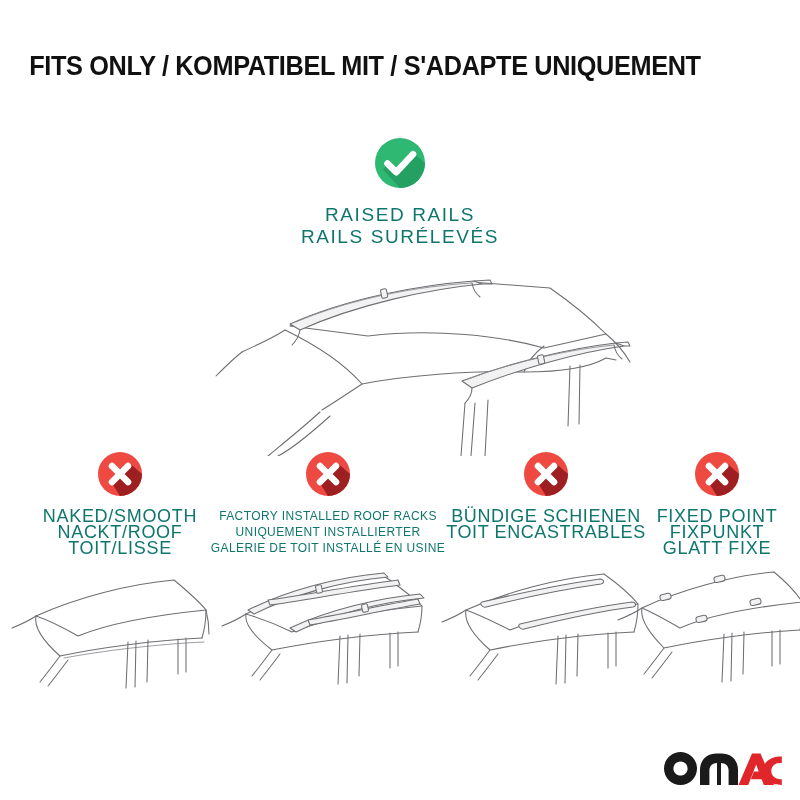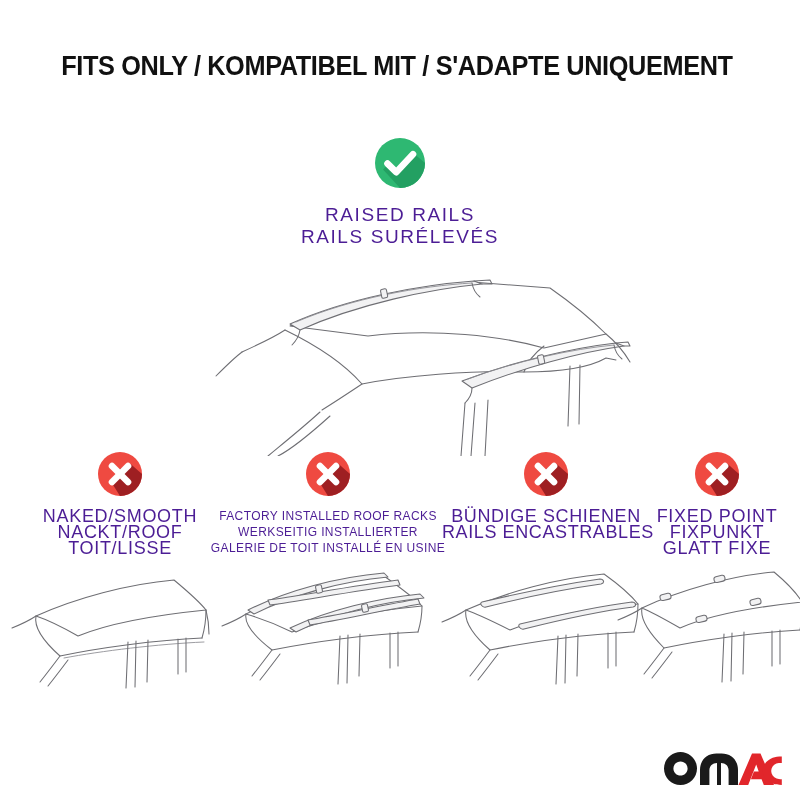--- a/index.html
+++ b/index.html
@@ -16,21 +16,20 @@
     -webkit-font-smoothing: antialiased;
   }
 
   
   .title-bar {
     position: absolute;
     top: 52px;
     left: 0;
     width: 726px;
     text-align: left;
-    margin-left: 32px;
   }
   .title-text {
     display: inline-block;
     font-family: "Liberation Sans", sans-serif;
     font-weight: bold;
     font-size: 27.5px;
     line-height: 1;
     letter-spacing: -0.4px;
     color: #111111;
     transform: scaleX(0.92);
@@ -52,21 +51,21 @@
     position: relative;
   }
   .badge svg { display: block; }
 
   .fit-labels {
     margin-top: 16px;
     text-align: center;
   }
   .lbl {
     display: block;
-    color: #4c1d95;
+    color: #0f766e;
     font-family: "Liberation Sans", sans-serif;
     font-weight: normal;
     white-space: nowrap;
   }
   .fit-labels .lbl {
     font-size: 19px;
     line-height: 22px;
     letter-spacing: 1.6px;
   }
 
@@ -217,37 +216,37 @@
       <svg width="44" height="44" viewBox="0 0 44 44" aria-hidden="true">
         <circle cx="22" cy="22" r="22" fill="#ef4a41"></circle>
         <path d="M22 44 A22 22 0 0 0 44 22 L31.5 11 L22 17 L12 28 Z" fill="#9e1f22"></path>
         <g stroke="#ffffff" stroke-width="6.6" stroke-linecap="round">
           <line x1="14" y1="14" x2="30" y2="30"></line>
           <line x1="30" y1="14" x2="14" y2="30"></line>
         </g>
       </svg>
     </span>
     <span class="lbl">FACTORY INSTALLED ROOF RACKS</span>
-    <span class="lbl">WERKSEITIG INSTALLIERTER</span>
+    <span class="lbl">UNIQUEMENT INSTALLIERTER</span>
     <span class="lbl">GALERIE DE TOIT INSTALLÉ EN USINE</span>
   </div>
 
   <div class="no-col col-2">
     <span class="badge" style="width:44px;height:44px;">
       <svg width="44" height="44" viewBox="0 0 44 44" aria-hidden="true">
         <circle cx="22" cy="22" r="22" fill="#ef4a41"></circle>
         <path d="M22 44 A22 22 0 0 0 44 22 L31.5 11 L22 17 L12 28 Z" fill="#9e1f22"></path>
         <g stroke="#ffffff" stroke-width="6.6" stroke-linecap="round">
           <line x1="14" y1="14" x2="30" y2="30"></line>
           <line x1="30" y1="14" x2="14" y2="30"></line>
         </g>
       </svg>
     </span>
     <span class="lbl">BÜNDIGE SCHIENEN</span>
-    <span class="lbl">RAILS ENCASTRABLES</span>
+    <span class="lbl">TOIT ENCASTRABLES</span>
   </div>
 
   <div class="no-col col-3">
     <span class="badge" style="width:44px;height:44px;">
       <svg width="44" height="44" viewBox="0 0 44 44" aria-hidden="true">
         <circle cx="22" cy="22" r="22" fill="#ef4a41"></circle>
         <path d="M22 44 A22 22 0 0 0 44 22 L31.5 11 L22 17 L12 28 Z" fill="#9e1f22"></path>
         <g stroke="#ffffff" stroke-width="6.6" stroke-linecap="round">
           <line x1="14" y1="14" x2="30" y2="30"></line>
           <line x1="30" y1="14" x2="14" y2="30"></line>

